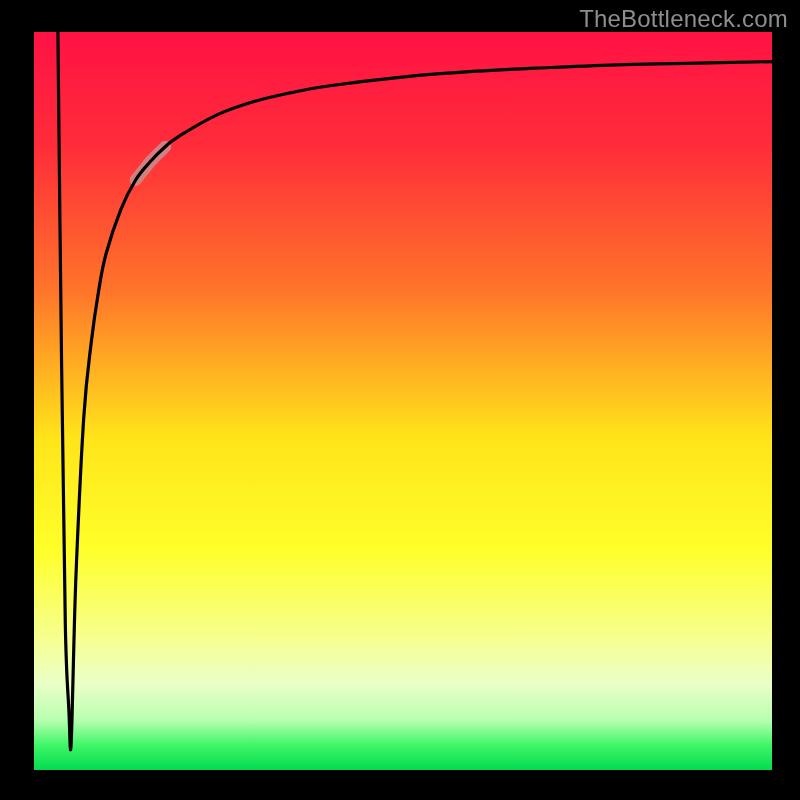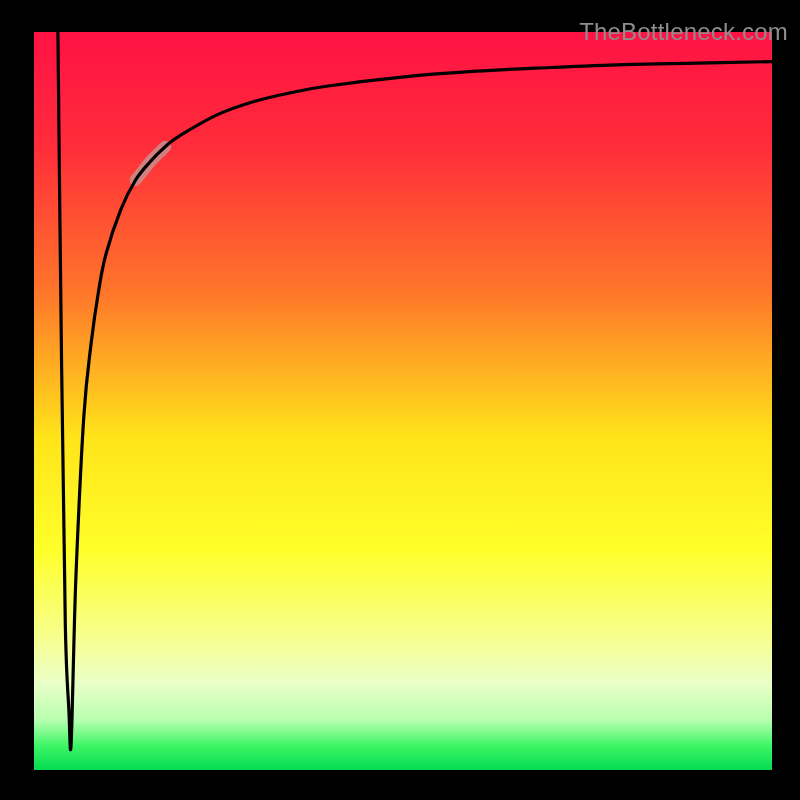--- a/index.html
+++ b/index.html
@@ -11,21 +11,21 @@
     font-family: Arial, Helvetica, sans-serif;
     overflow: hidden;
   }
   .wrap {
     position: relative;
     width: 800px;
     height: 800px;
   }
   .attribution {
     position: absolute;
-    top: 18px;
+    top: 5px;
     right: 12px;
     color: #8e8e8e;
     font-size: 24px;
     font-weight: 500;
     letter-spacing: 0.2px;
     z-index: 5;
     user-select: none;
   }
   svg {
     display: block;

